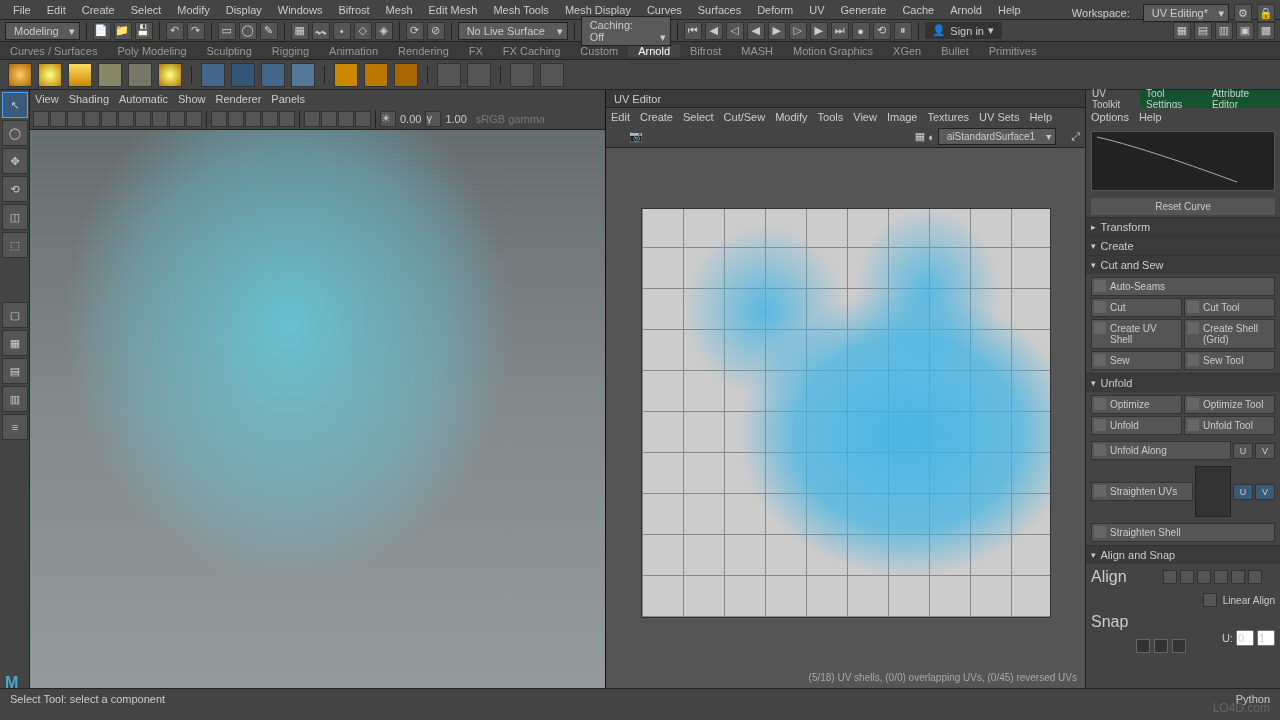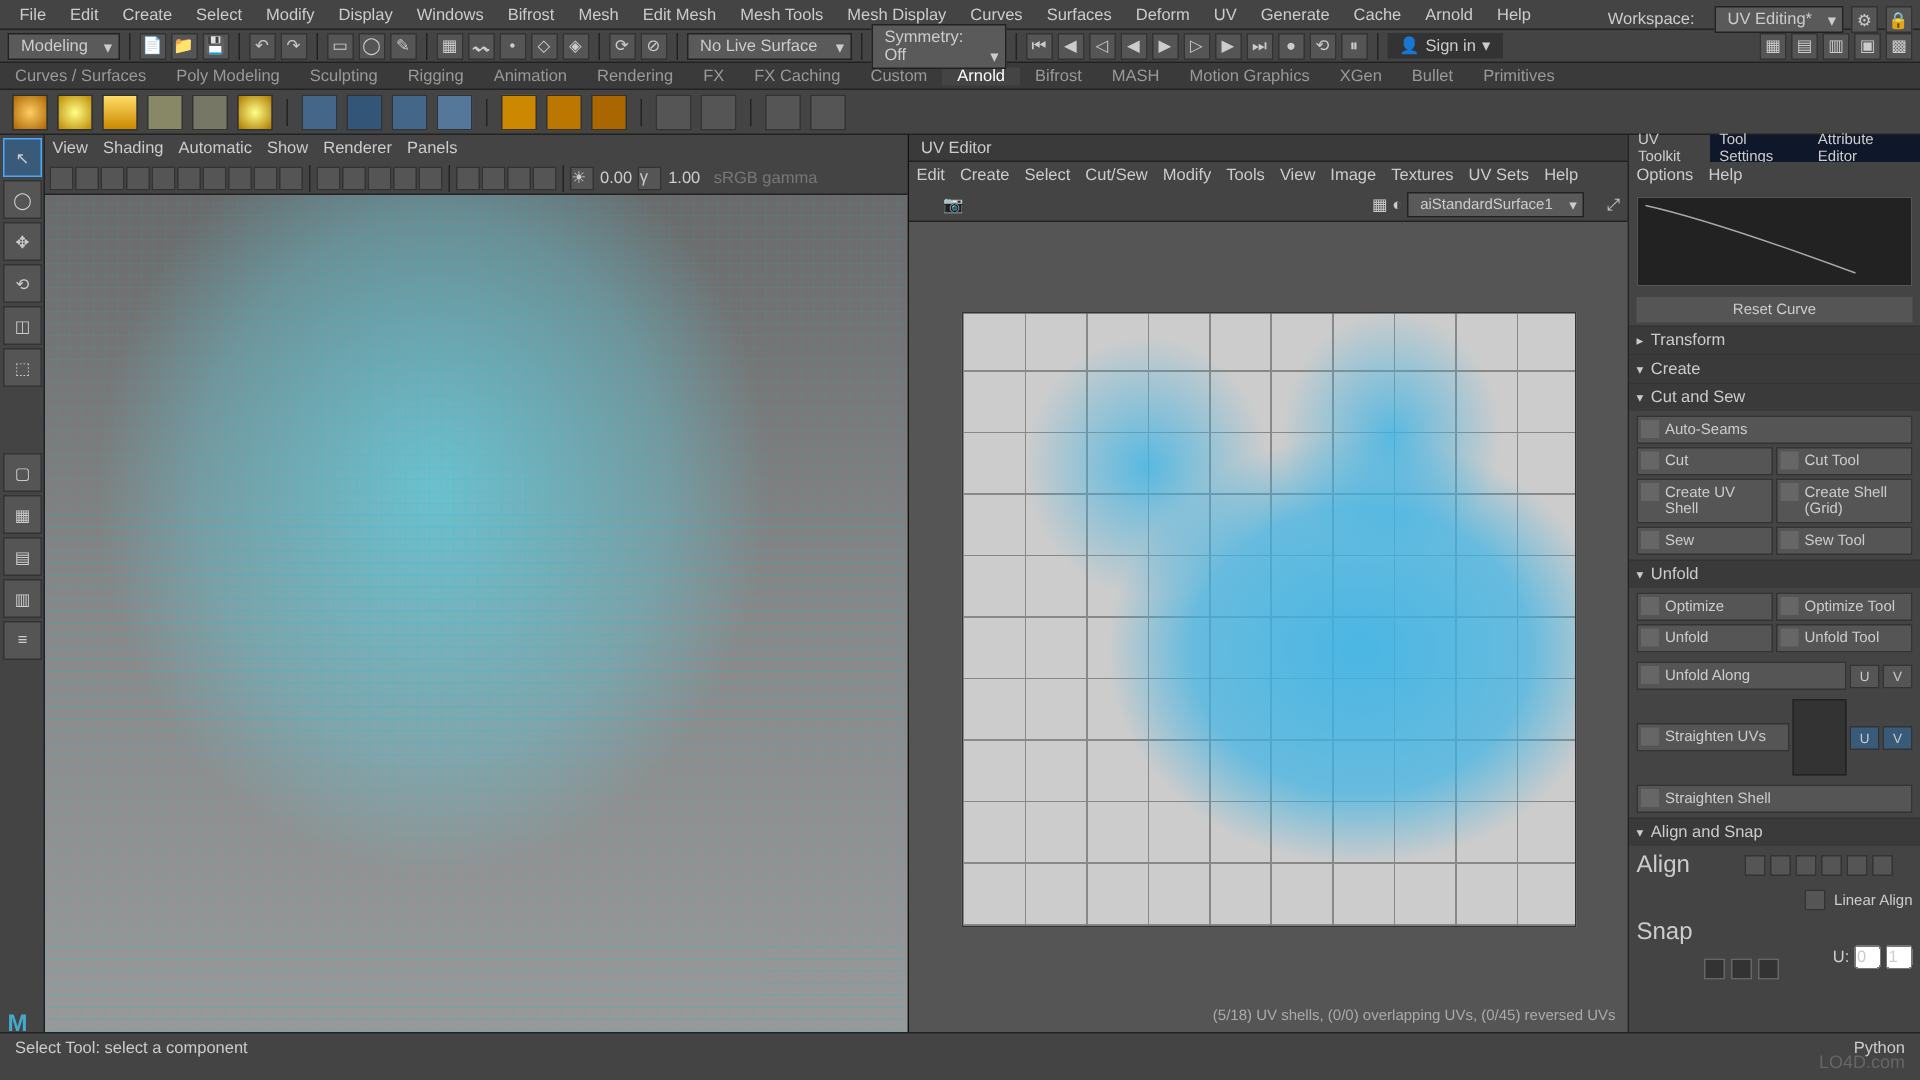--- a/index.html
+++ b/index.html
@@ -33,21 +33,21 @@
 .mesh-overlay{position:absolute;inset:0;opacity:0.3;background-image:repeating-linear-gradient(0deg,rgba(0,200,230,0.4) 0,rgba(0,200,230,0.4) 1px,transparent 1px,transparent 8px),repeating-linear-gradient(90deg,rgba(0,200,230,0.4) 0,rgba(0,200,230,0.4) 1px,transparent 1px,transparent 8px)}
 .uveditor{flex:1;display:flex;flex-direction:column}
 .uv-title{height:18px;background:#3a3a3a;padding:0 8px;display:flex;align-items:center;border-bottom:1px solid #222}
 .uv-menubar{height:18px;background:#444;display:flex;align-items:center;padding:0 5px;gap:10px}
 .uv-toolbar{height:22px;background:#444;display:flex;align-items:center;padding:0 5px;gap:3px;border-bottom:1px solid #222}
 .uv-canvas{flex:1;background:#555;position:relative;overflow:hidden}
 .uv-grid{position:absolute;left:35px;top:60px;width:410px;height:410px;background:#ccc;background-image:repeating-linear-gradient(0deg,#888 0,#888 1px,transparent 1px,transparent 41px),repeating-linear-gradient(90deg,#888 0,#888 1px,transparent 1px,transparent 41px);border:1px solid #333}
 .uv-shells{position:absolute;inset:0;background:radial-gradient(ellipse at 65% 55%,rgba(60,180,230,0.9) 0%,rgba(60,180,230,0.7) 30%,transparent 45%),radial-gradient(ellipse at 30% 25%,rgba(60,180,230,0.8) 0%,transparent 20%),radial-gradient(ellipse at 70% 20%,rgba(60,180,230,0.8) 0%,transparent 18%)}
 .uv-status{position:absolute;bottom:5px;right:8px;color:#aaa;font-size:10px}
 .right-panel{width:195px;background:#444;border-left:1px solid #222;display:flex;flex-direction:column}
-.panel-tabs{height:18px;background:#0f172a;display:flex}
+.panel-tabs{height:18px;background:#14532d;display:flex}
 .panel-tabs span{padding:0 6px;cursor:pointer;font-size:10px;display:flex;align-items:center}
 .panel-tabs .active{background:#444}
 .panel-menu{height:18px;background:#444;display:flex;align-items:center;padding:0 5px;gap:10px}
 .curve-box{height:60px;background:#222;margin:5px;position:relative;border:1px solid #555}
 .curve-box svg{width:100%;height:100%}
 .reset-btn{background:#555;text-align:center;padding:3px;margin:2px 5px;cursor:pointer;font-size:10px}
 .section{border-top:1px solid #333}
 .section-head{padding:3px 5px;display:flex;align-items:center;gap:5px;background:#3a3a3a;cursor:pointer}
 .section-head::before{content:"▾";font-size:9px}
 .section-head.collapsed::before{content:"▸"}
@@ -118,21 +118,21 @@
   <div class="icon-btn">〰</div>
   <div class="icon-btn">•</div>
   <div class="icon-btn">◇</div>
   <div class="icon-btn">◈</div>
   <div class="sep"></div>
   <div class="icon-btn">⟳</div>
   <div class="icon-btn">⊘</div>
   <div class="sep"></div>
   <div class="dropdown" style="width:110px">No Live Surface</div>
   <div class="sep"></div>
-  <div class="dropdown" style="width:90px">Symmetry: Off</div>
+  <div class="dropdown" style="width:90px">Caching: Off</div>
   <div class="sep"></div>
   <div class="icon-btn">⏮</div>
   <div class="icon-btn">◀</div>
   <div class="icon-btn">◁</div>
   <div class="icon-btn">◀</div>
   <div class="icon-btn">▶</div>
   <div class="icon-btn">▷</div>
   <div class="icon-btn">▶</div>
   <div class="icon-btn">⏭</div>
   <div class="icon-btn">●</div>

